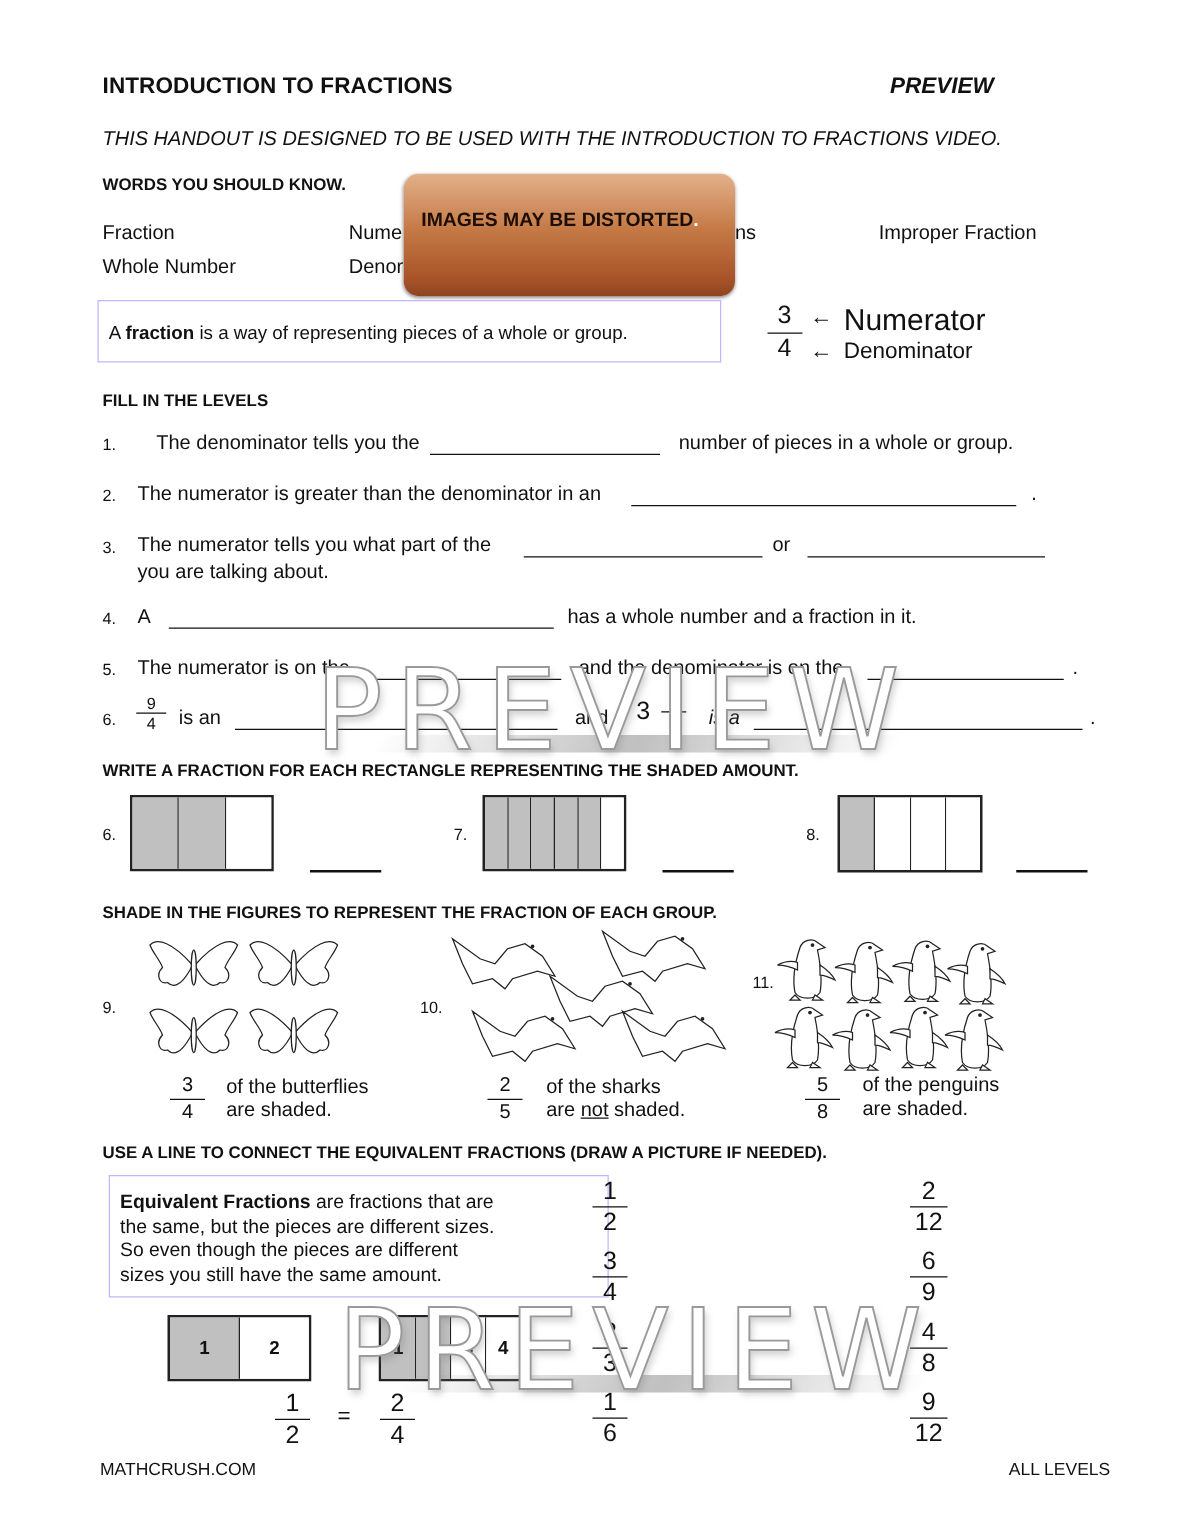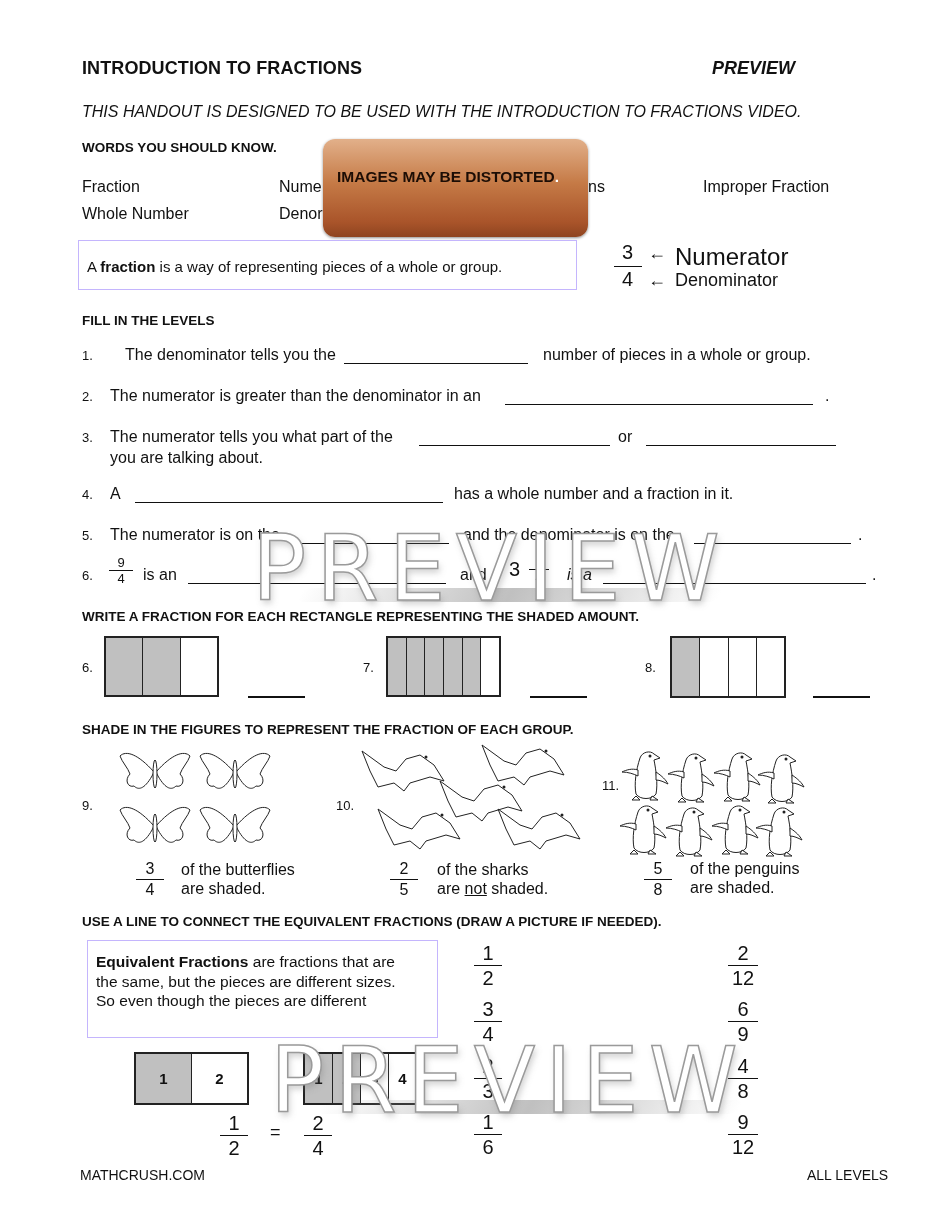--- a/index.html
+++ b/index.html
@@ -246,25 +246,26 @@
 <div class="frac" style="left:644px;top:860px;width:28px;font-size:16px;line-height:18px;">
   <span class="n">5</span>
   <span class="bar"></span>
   <span class="d">8</span>
 </div>
 <div class="abs body" style="left:690px;top:860px;">of the penguins</div>
 <div class="abs body" style="left:690px;top:879px;">are shaded.</div>
 
 <div class="abs section" style="left:82px;top:914px;">USE A LINE TO CONNECT THE EQUIVALENT FRACTIONS (DRAW A PICTURE IF NEEDED).</div>
 
-<div class="boxed" style="left:87px;top:940px;width:351px;height:98px;">
+<div class="boxed" style="left:87px;top:940px;width:400px;height:98px;">
   <div class="abs" style="left:8px;top:11px;font-size:15.5px;line-height:19.5px;">
     <div><b>Equivalent Fractions</b><span> are fractions that are</span></div>
     <div>the same, but the pieces are different sizes.</div>
     <div>So even though the pieces are different</div>
+    <div>sizes you still have the same amount.</div>
   </div>
 </div>
 
 <div class="rect demo-rect" style="left:134px;top:1052px;width:115px;height:53px;">
   <div class="cell shaded">1</div>
   <div class="cell">2</div>
 </div>
 <div class="rect demo-rect" style="left:303px;top:1052px;width:115px;height:53px;">
   <div class="cell shaded">1</div>
   <div class="cell shaded">2</div>

